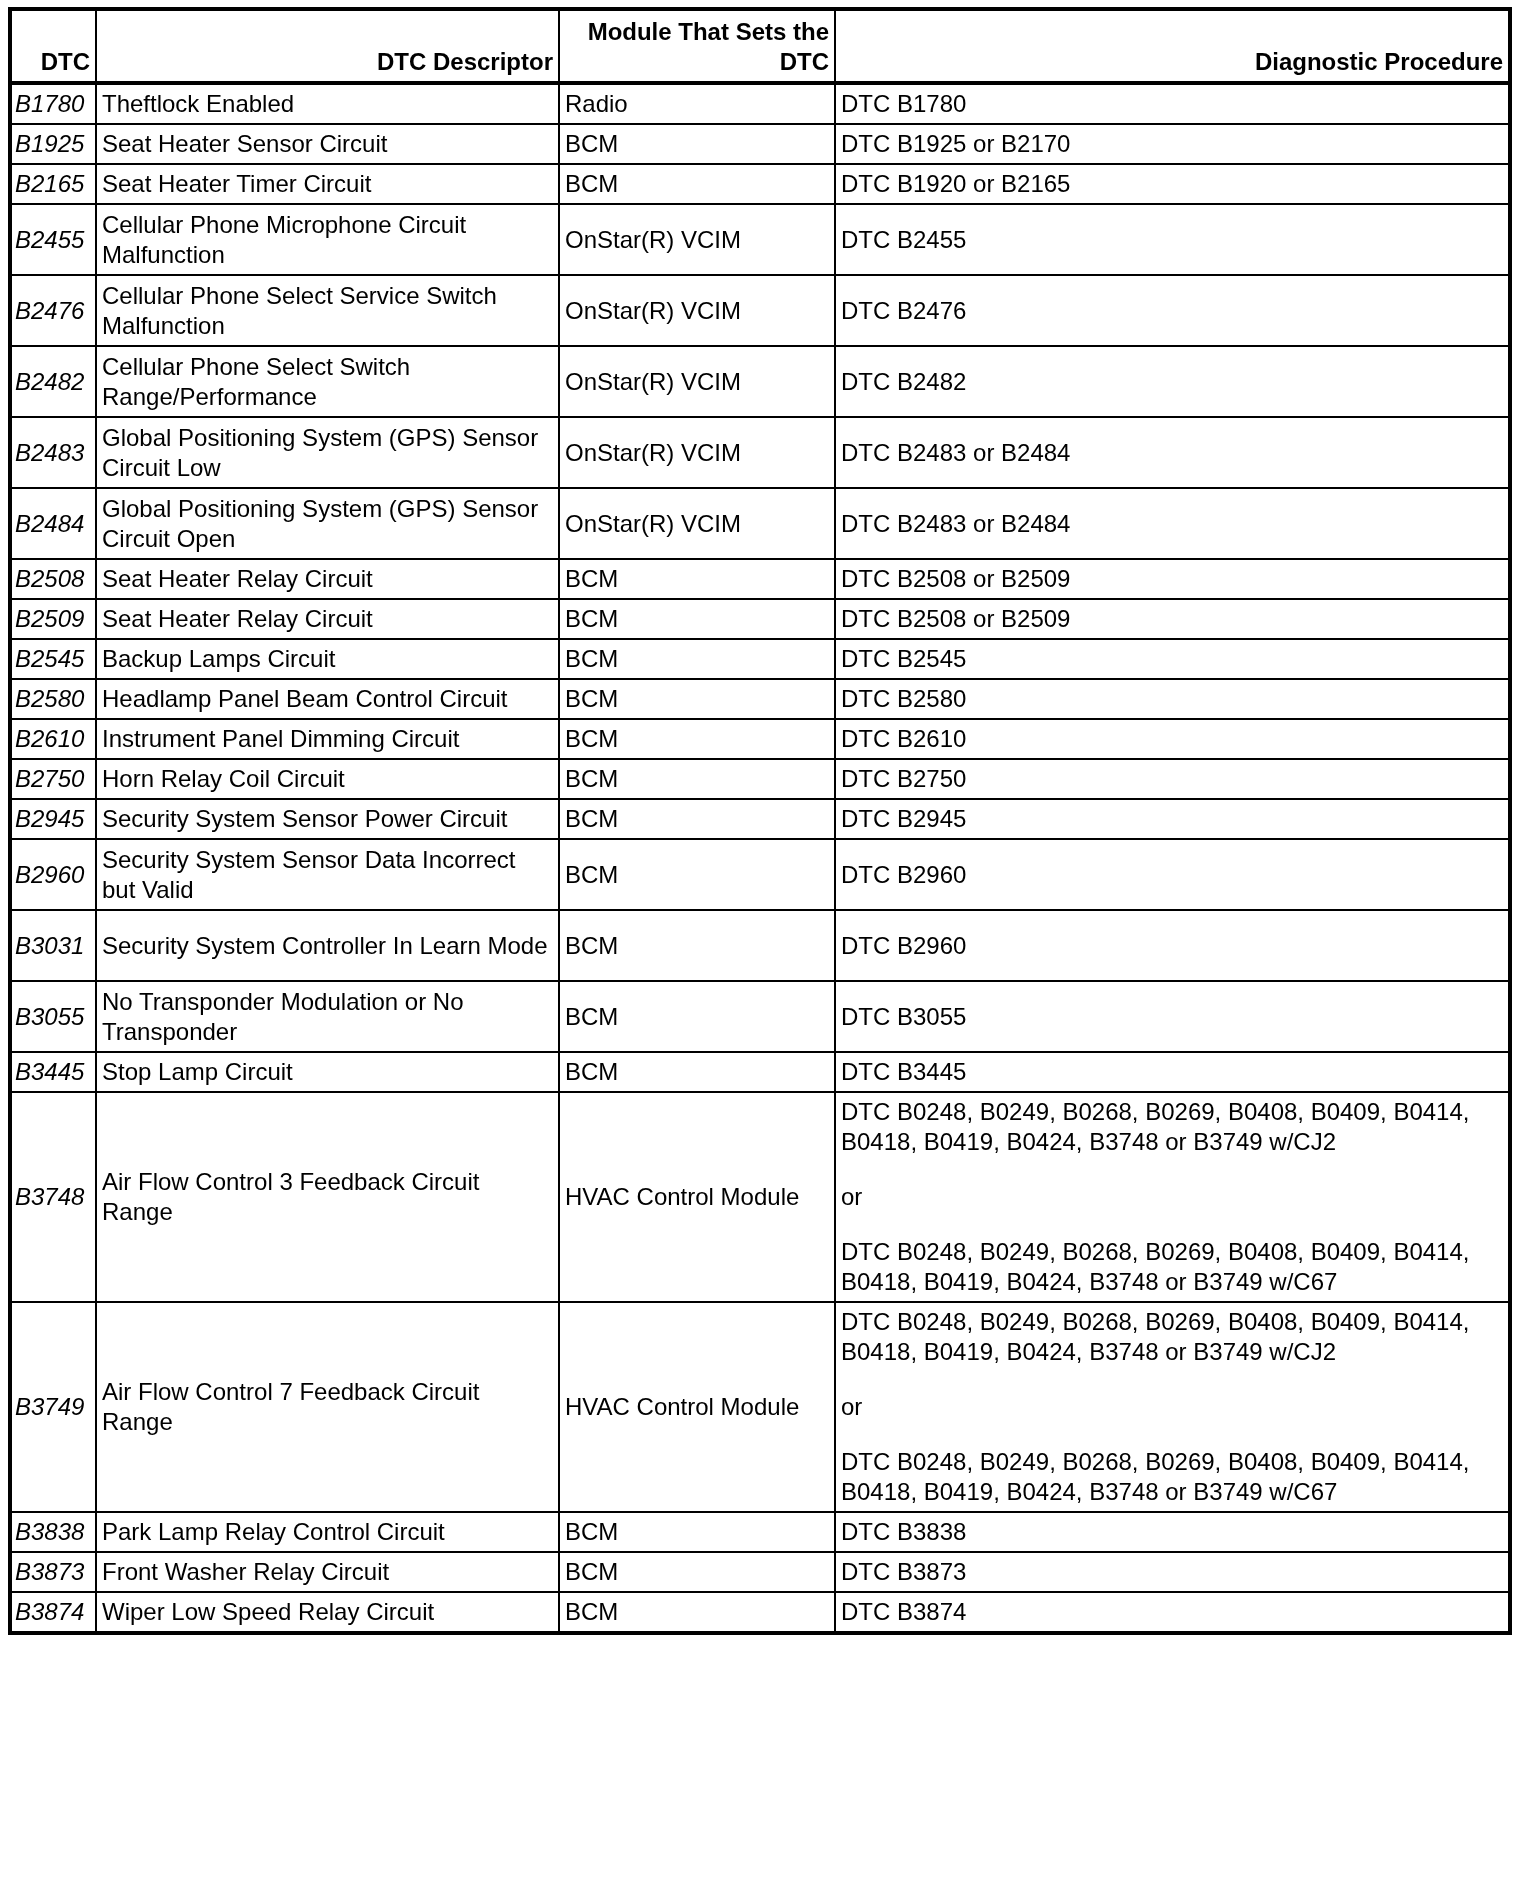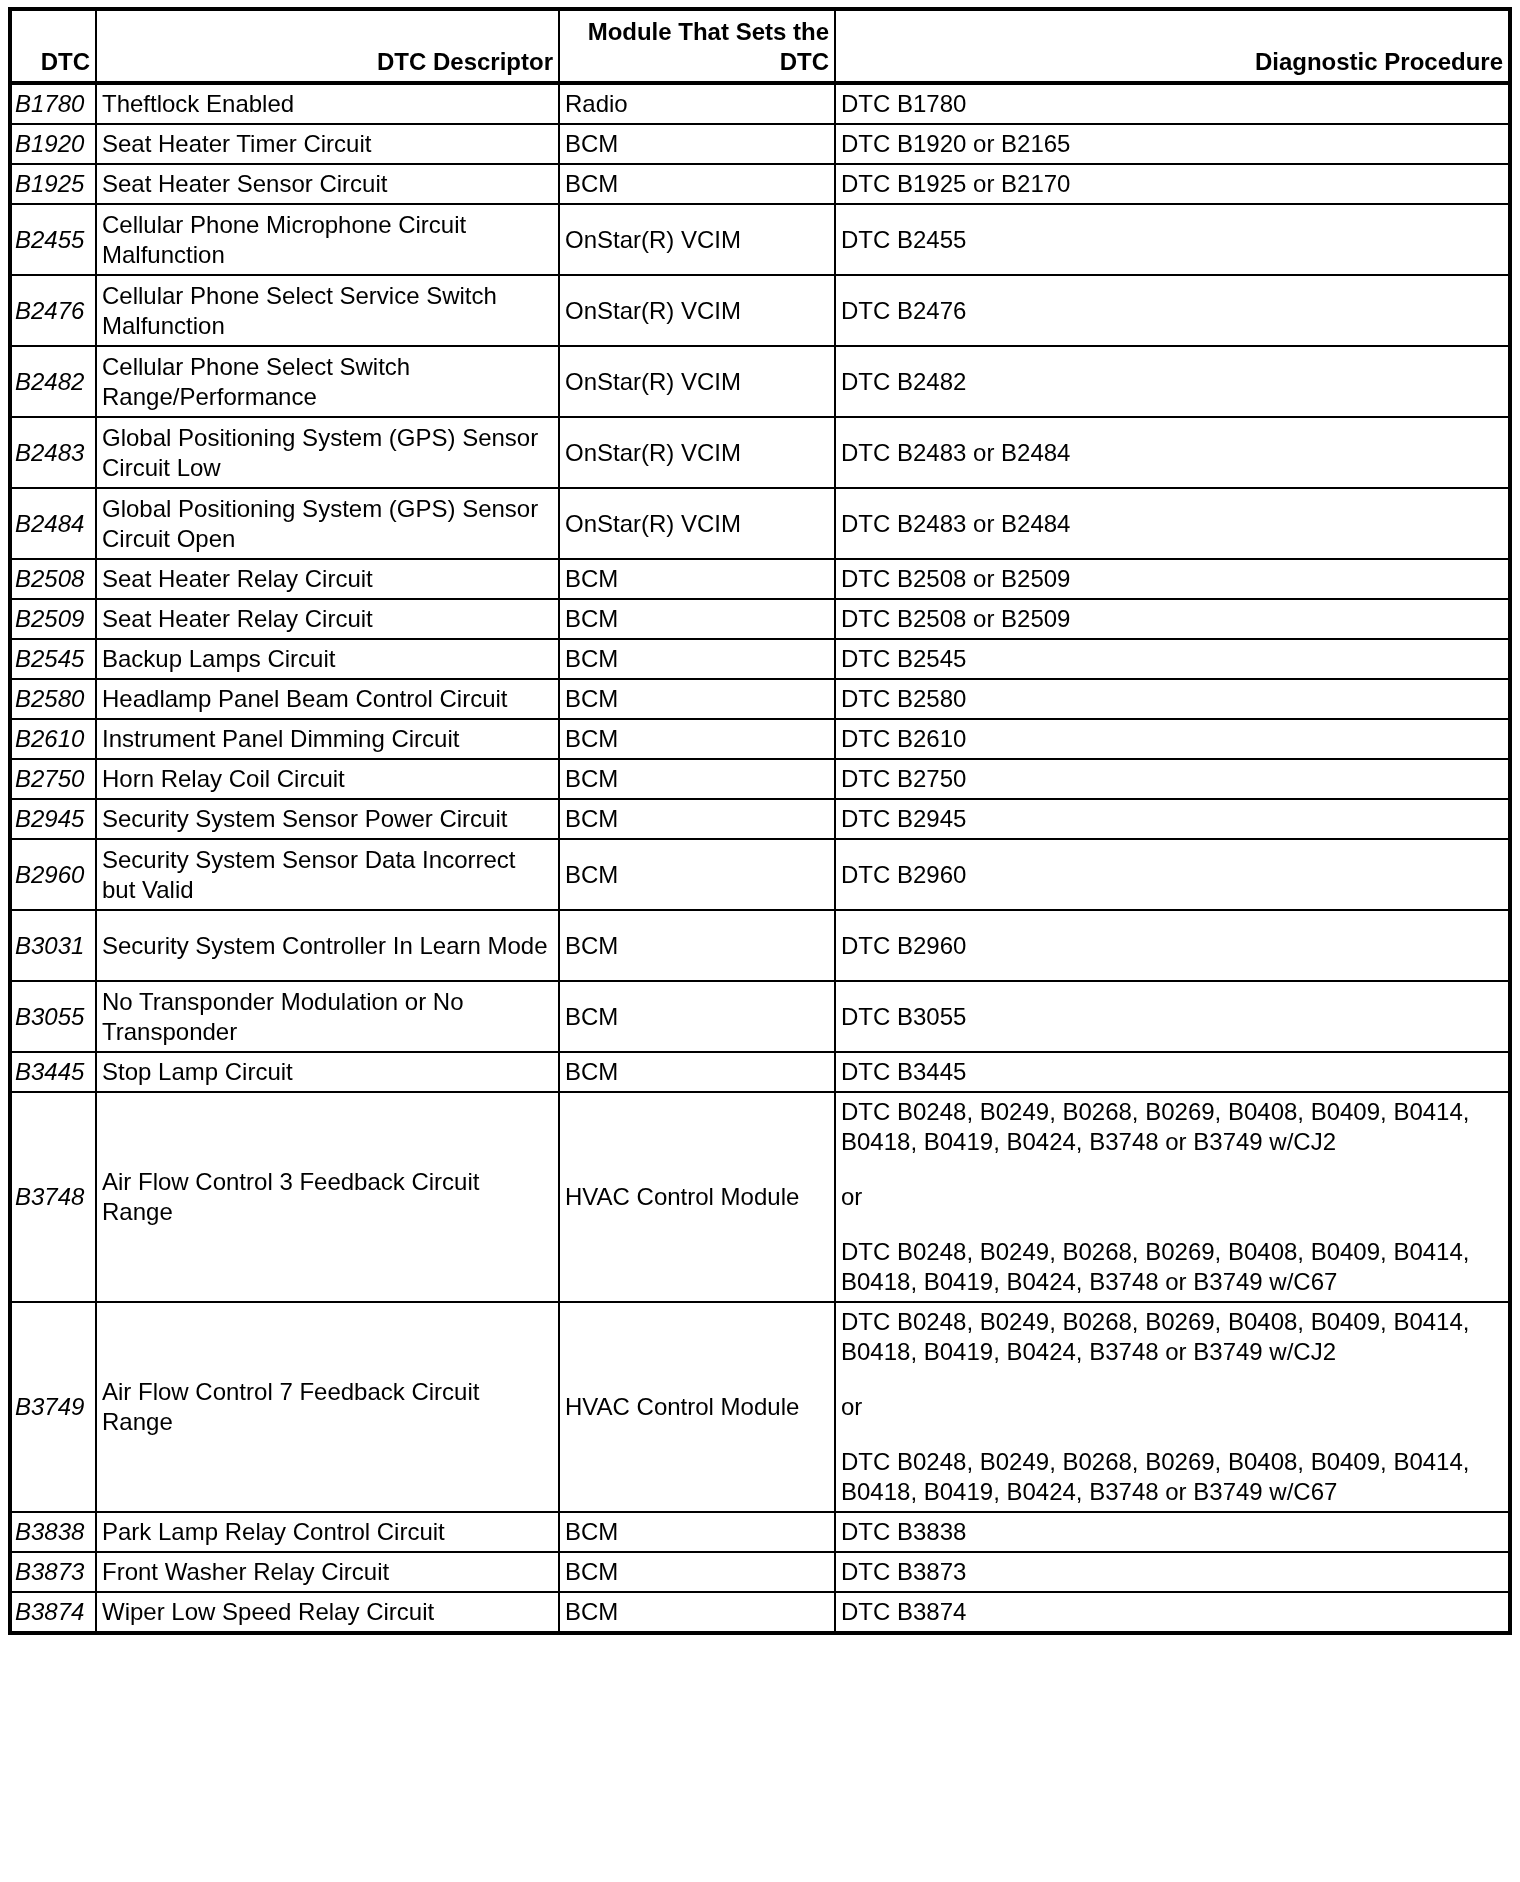--- a/index.html
+++ b/index.html
@@ -45,33 +45,33 @@
   <tbody id="dtc-body">
       <tr class="single">
         <td class="code">B1780</td>
         <td>Theftlock Enabled</td>
         <td>Radio</td>
         <td>
           <span class="proc-line">DTC B1780</span>
         </td>
       </tr>
       <tr class="single">
-        <td class="code">B1920</td>
-        <td>Seat Heater Timer Circuit</td>
-        <td>BCM</td>
-        <td>
-          <span class="proc-line">DTC B1920 or B2165</span>
-        </td>
-      </tr>
-      <tr class="single">
         <td class="code">B1925</td>
         <td>Seat Heater Sensor Circuit</td>
         <td>BCM</td>
         <td>
           <span class="proc-line">DTC B1925 or B2170</span>
+        </td>
+      </tr>
+      <tr class="single">
+        <td class="code">B2165</td>
+        <td>Seat Heater Timer Circuit</td>
+        <td>BCM</td>
+        <td>
+          <span class="proc-line">DTC B1920 or B2165</span>
         </td>
       </tr>
       <tr class="double">
         <td class="code">B2455</td>
         <td>Cellular Phone Microphone Circuit Malfunction</td>
         <td>OnStar(R) VCIM</td>
         <td>
           <span class="proc-line">DTC B2455</span>
         </td>
       </tr>

